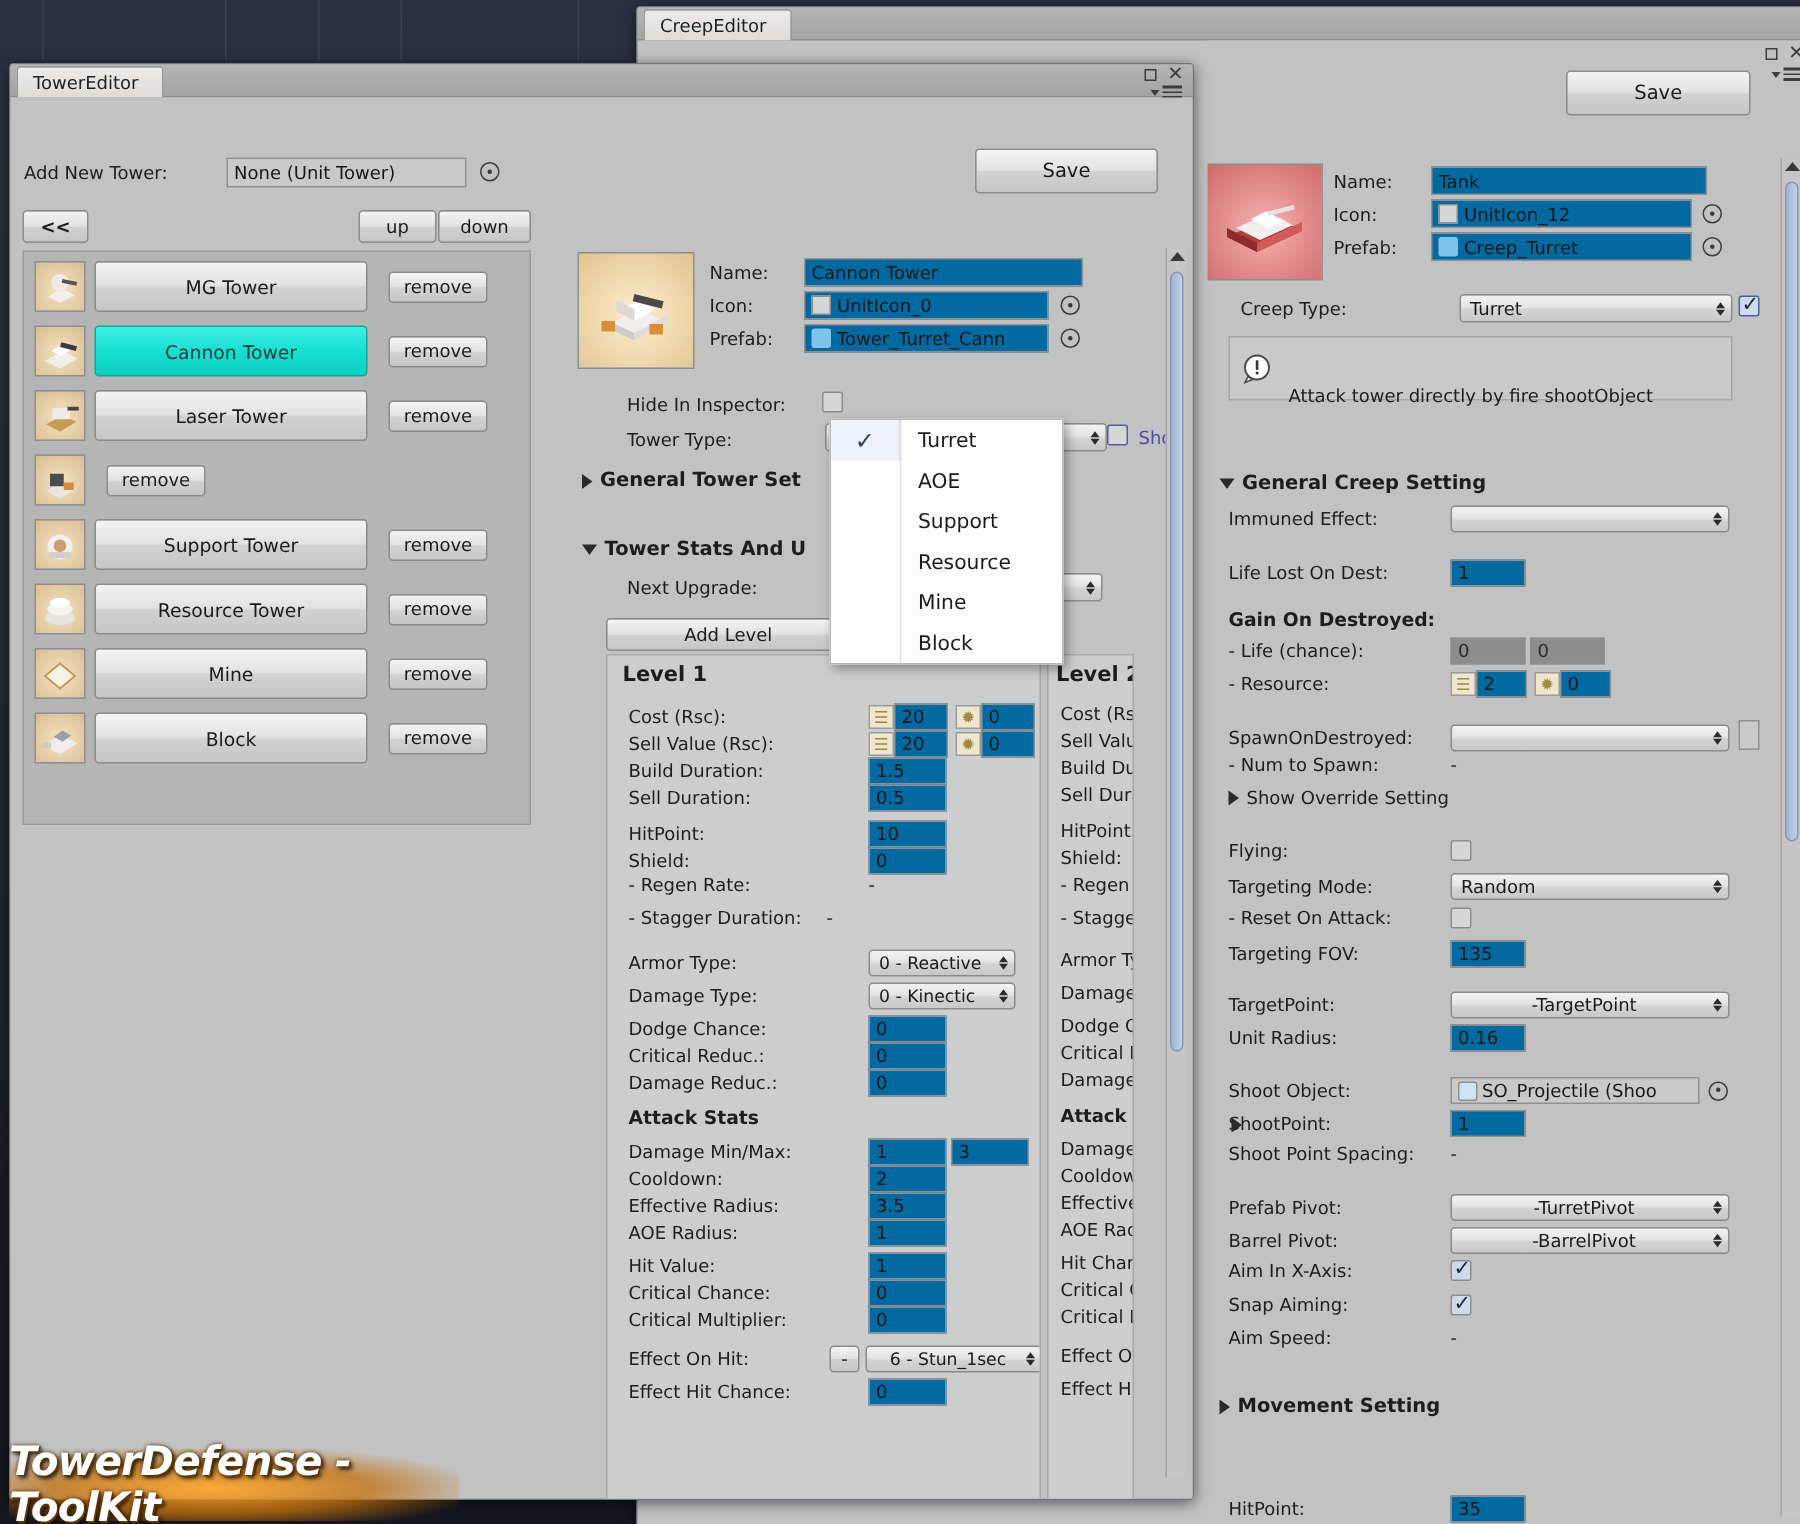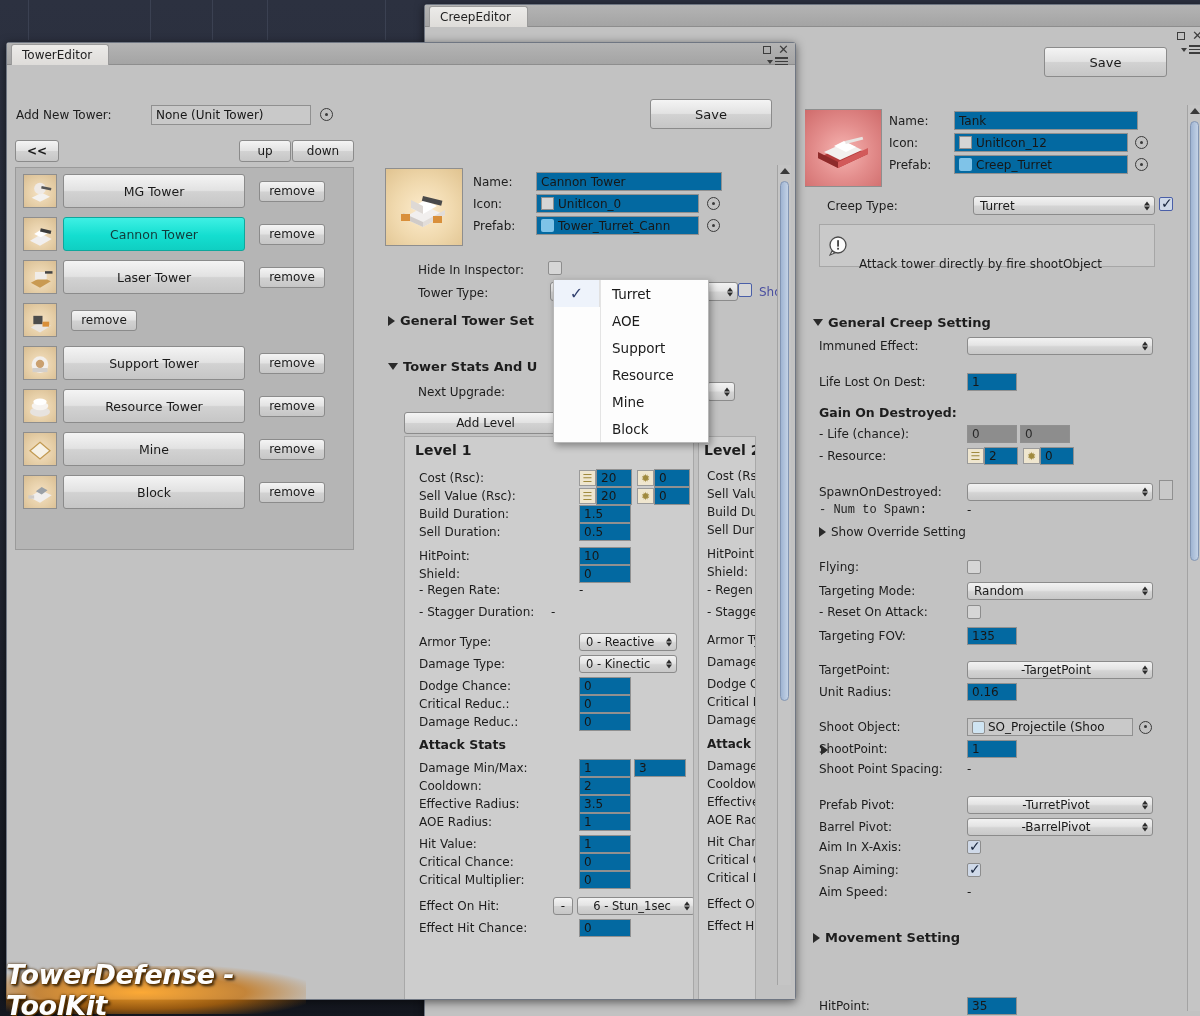--- a/index.html
+++ b/index.html
@@ -303,21 +303,21 @@
           <span class="lbl" style="display:inline-block; width:140px;">SpawnOnDestroyed:</span>
           <span class="popup" style="width:186px; height:18px; margin-left:8px; display:inline-flex;">
             <span></span>
             <span class="arrows">
               <i class="u"></i>
               <i class="d"></i>
             </span>
           </span>
         </div>
         <div class="stat-row" style="left:14px; top:476px;">
-          <span class="lbl" style="display:inline-block; width:140px;font-family:Liberation Mono, monospace;"> - Num to Spawn:</span>
+          <span class="lbl" style="display:inline-block; width:140px;"> - Num to Spawn:</span>
           <span class="lbl" style="margin-left:8px;">-</span>
         </div>
         <div class="stat-row" style="left:14px; top:498px;">
           <span class="tri-r" style="margin-right:5px;"></span>
           <span class="lbl">Show Override Setting</span>
         </div>
         <div class="field" style="position:absolute; left:354px; top:453px; width:14px; height:20px; background:#c9c9c9;"></div>
       </div>
 
     <div id="creep-combat-rows" style="position:absolute; left:0; top:0; right:0; bottom:0;">

